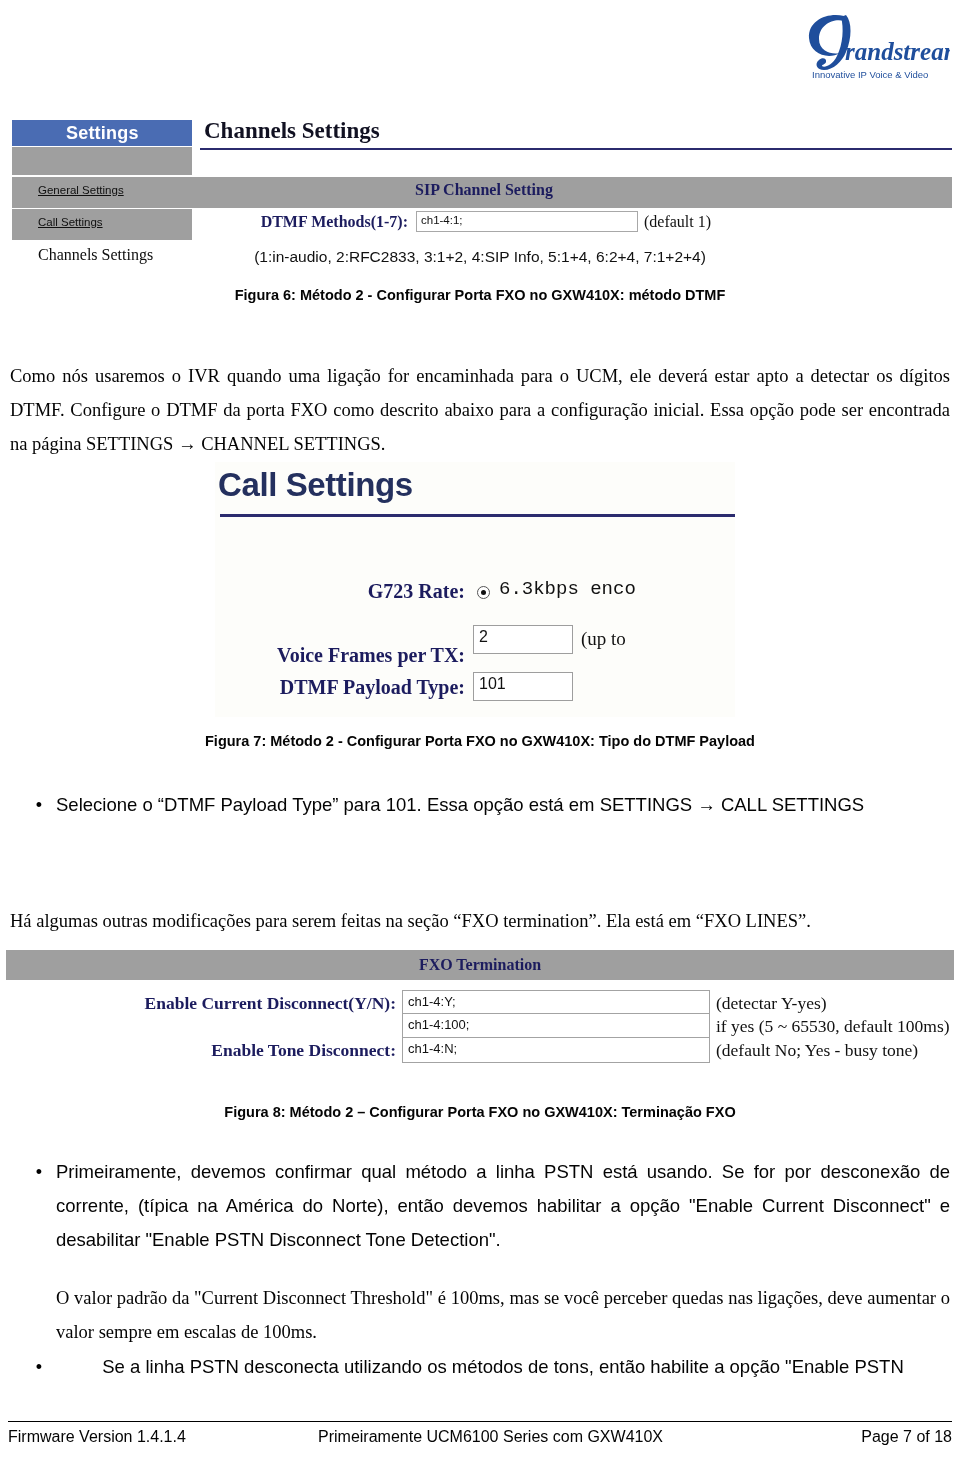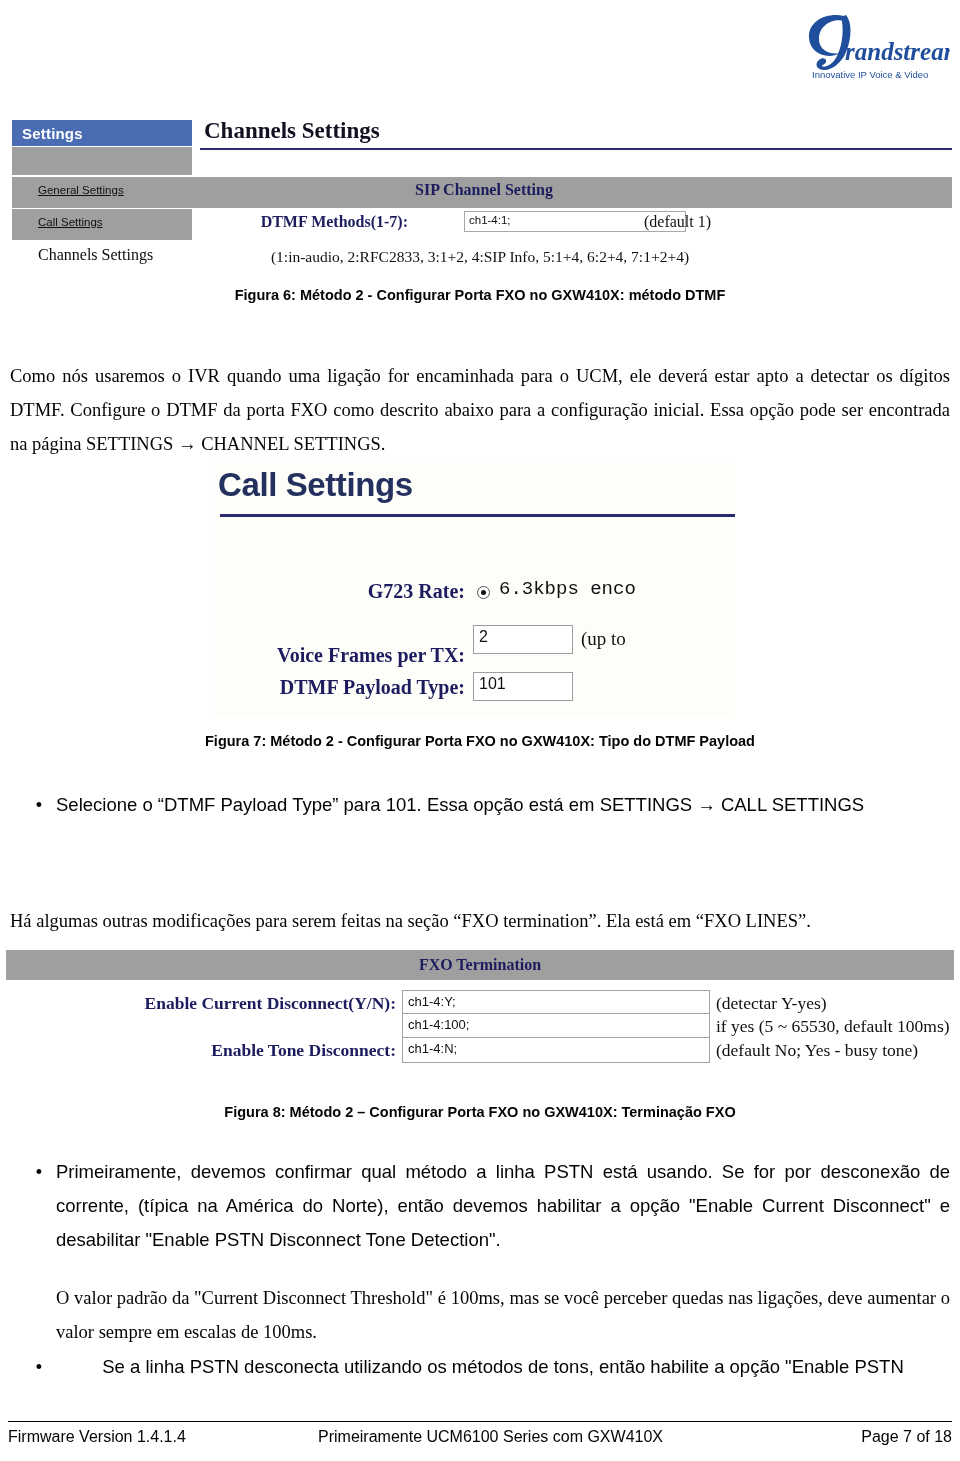--- a/index.html
+++ b/index.html
@@ -43,22 +43,23 @@
     height: 26px;
     background: #4a6cb3;
     display: flex;
     align-items: center;
     padding-left: 10px;
     box-sizing: border-box;
   }
   .fig6-tab-label {
     color: #ffffff;
     font-weight: bold;
-    font-size: 15px;
+    font-size: 18px;
     letter-spacing: 0.2px;
+    margin-left: 44px;
   }
   .fig6-title {
     position: absolute;
     left: 196px;
     top: -2px;
     font-family: "Liberation Serif", serif;
     font-weight: bold;
     font-size: 23px;
     color: #111122;
   }
@@ -143,21 +144,21 @@
     font-family: "Liberation Serif", serif;
     font-size: 16px;
     color: #111111;
   }
   .fig6-legend {
     position: absolute;
     left: 0px;
     top: 128px;
     width: 944px;
     text-align: center;
-    font-family: Liberation Serif, serif;
+    font-family: Liberation Sans, sans-serif;
     font-size: 15.5px;
     color: #111111;
   }
 
   
   .caption {
     position: absolute;
     width: 960px;
     left: 0;
     text-align: center;
@@ -390,21 +391,21 @@
     <div class="sip-header" style="top:4px;left:0;position:absolute;width:944px;">SIP Channel Setting</div>
   </div>
   <div class="nav-link" style="top:64px;">General Settings</div>
 
   <div class="fig6-nav2"></div>
   <div class="nav-link" style="top:96px;">Call Settings</div>
 
   <div class="nav-plain" style="top:126px;">Channels Settings</div>
 
   <div class="fld-label" style="left:150px;top:93px;width:250px;">DTMF Methods(1-7):</div>
-  <div class="fld-box" style="left:408px;top:91px;width:222px;height:21px;margin-left:48px;">ch1-4:1;</div>
+  <div class="fld-box" style="left:408px;top:91px;width:222px;height:21px;">ch1-4:1;</div>
   <div class="fld-hint" style="left:636px;top:93px;">(default 1)</div>
 
   <div class="fig6-legend">(1:in-audio, 2:RFC2833, 3:1+2, 4:SIP Info, 5:1+4, 6:2+4, 7:1+2+4)</div>
 </div>
 
 <div class="caption" style="top:287px;">Figura 6: Método 2 - Configurar Porta FXO no GXW410X: método DTMF</div>
 
 <div class="para" style="top:335px;">Como nós usaremos o IVR quando uma ligação for encaminhada para o UCM, ele deverá estar apto a detectar os dígitos DTMF. Configure o DTMF da porta FXO como descrito abaixo para a configuração inicial. Essa opção pode ser encontrada na página SETTINGS → CHANNEL SETTINGS.</div>
 
 <div class="fig7">

